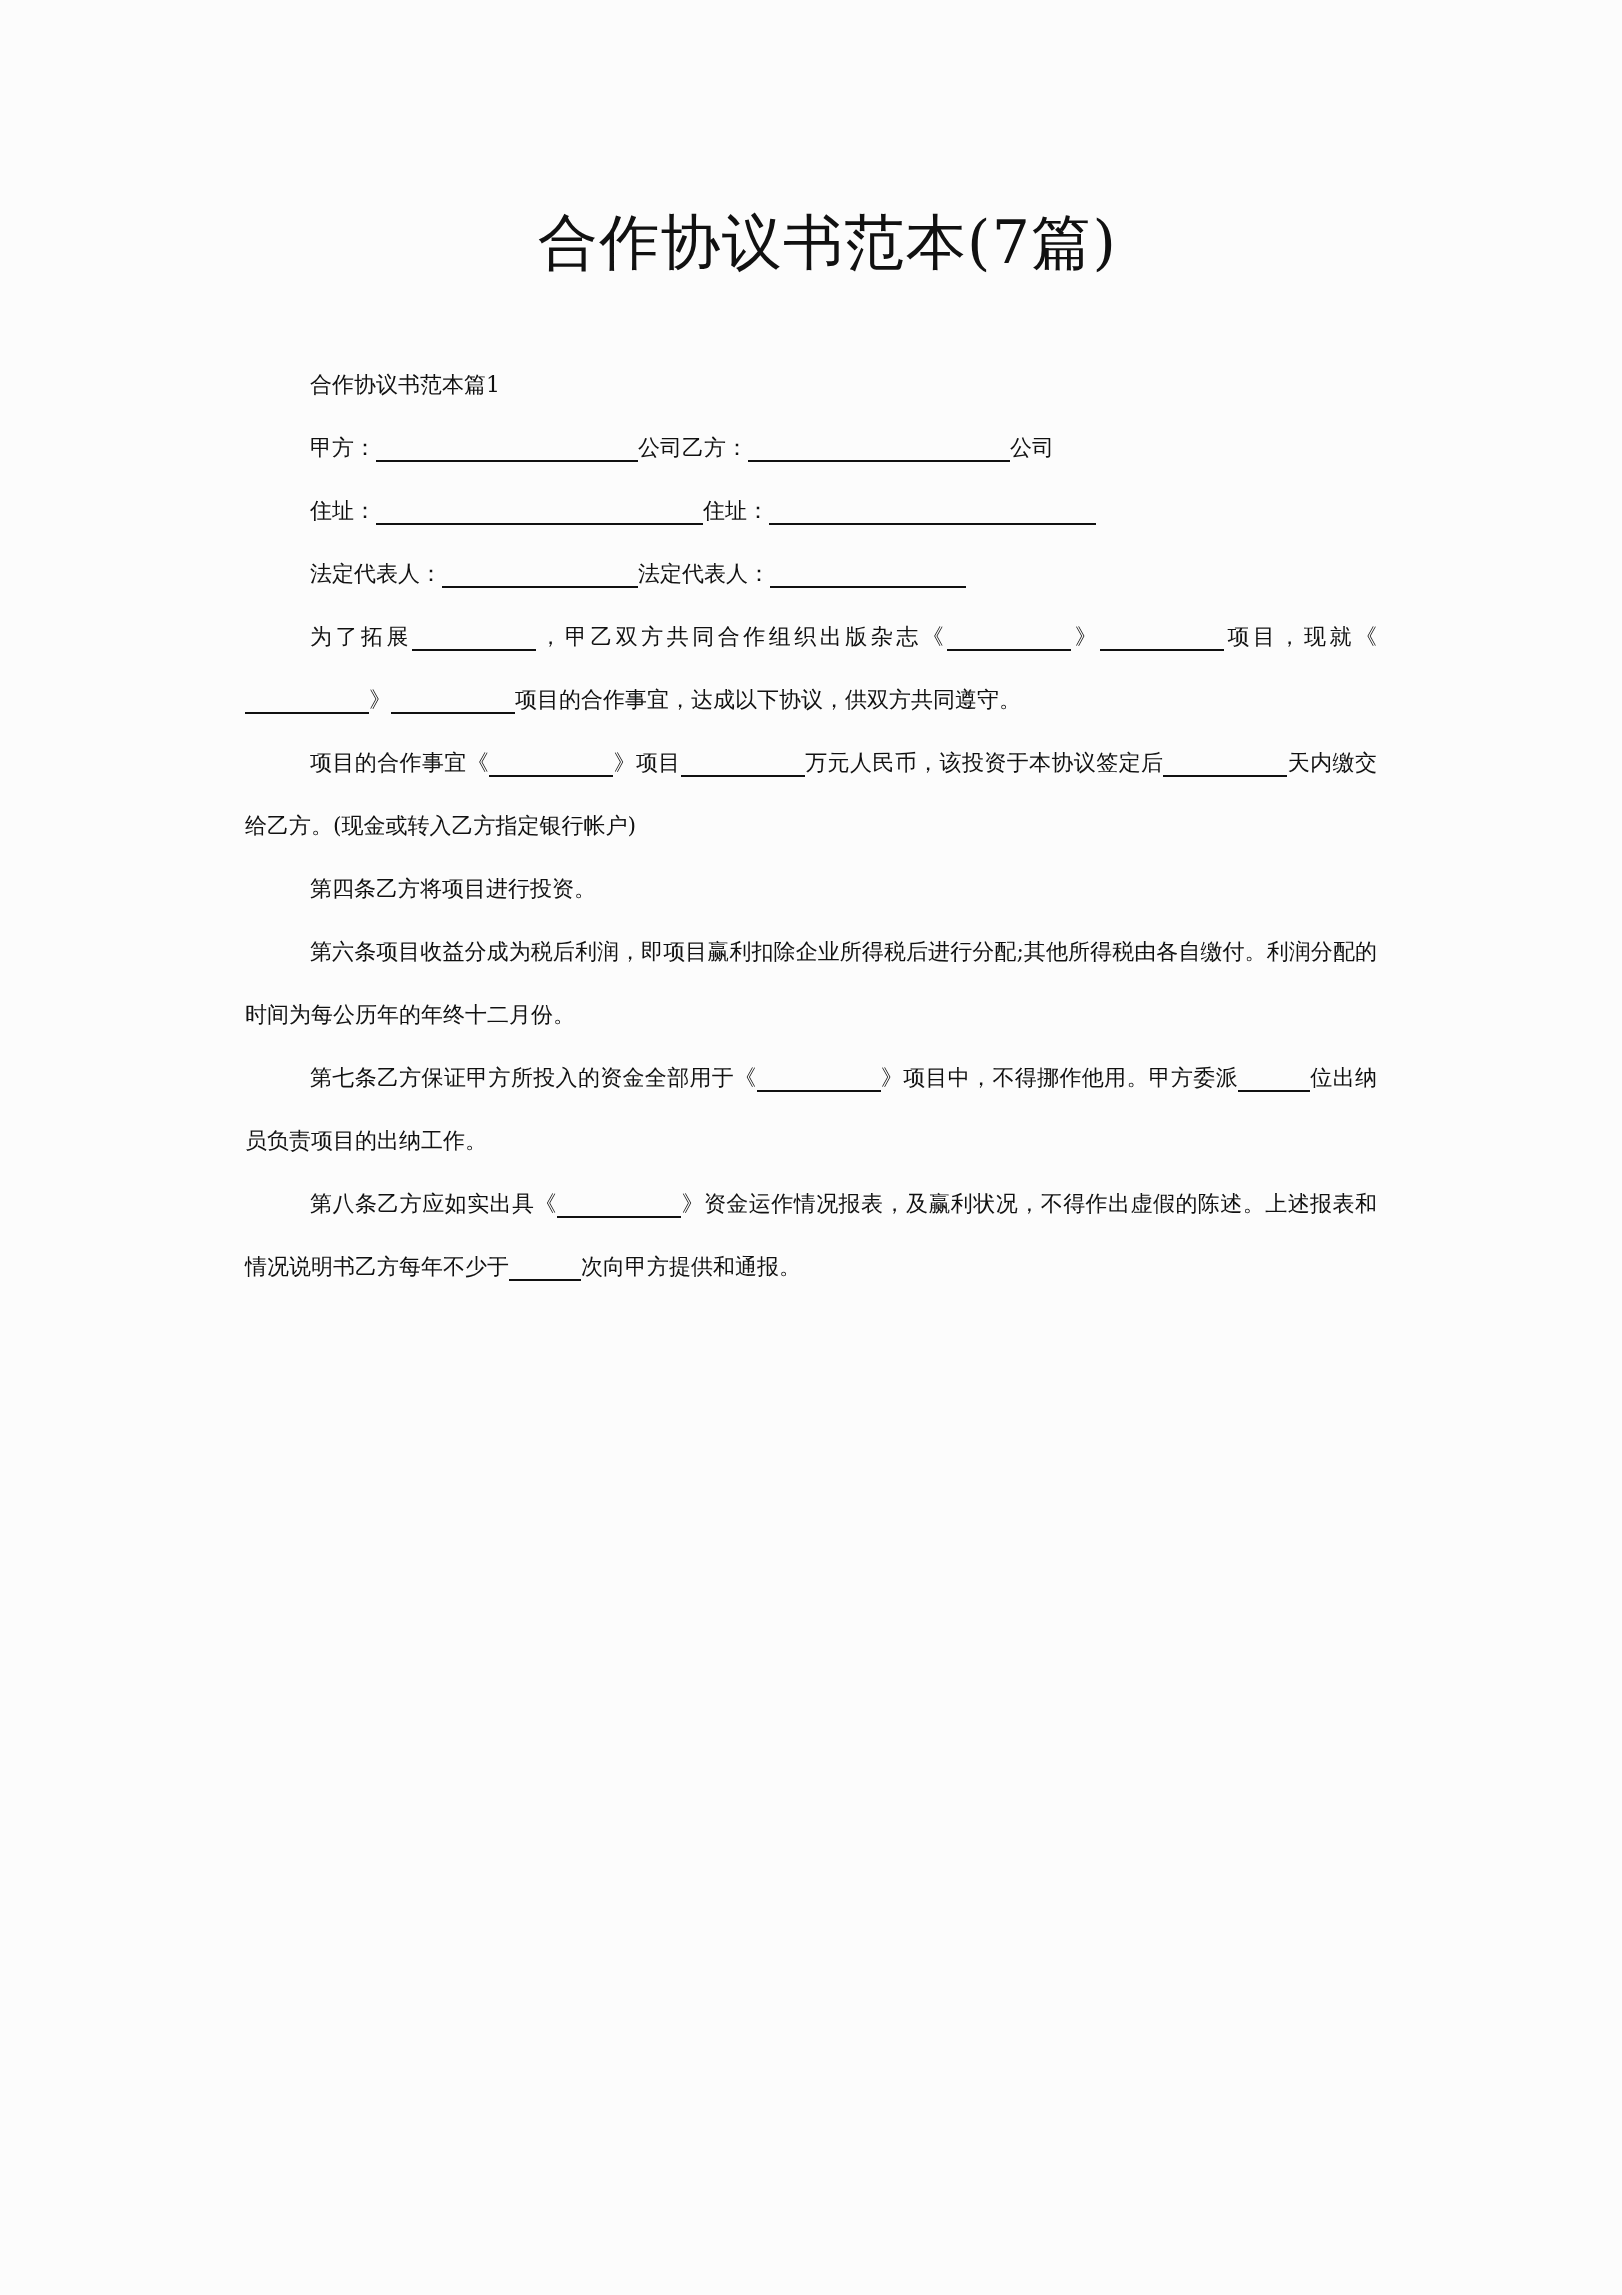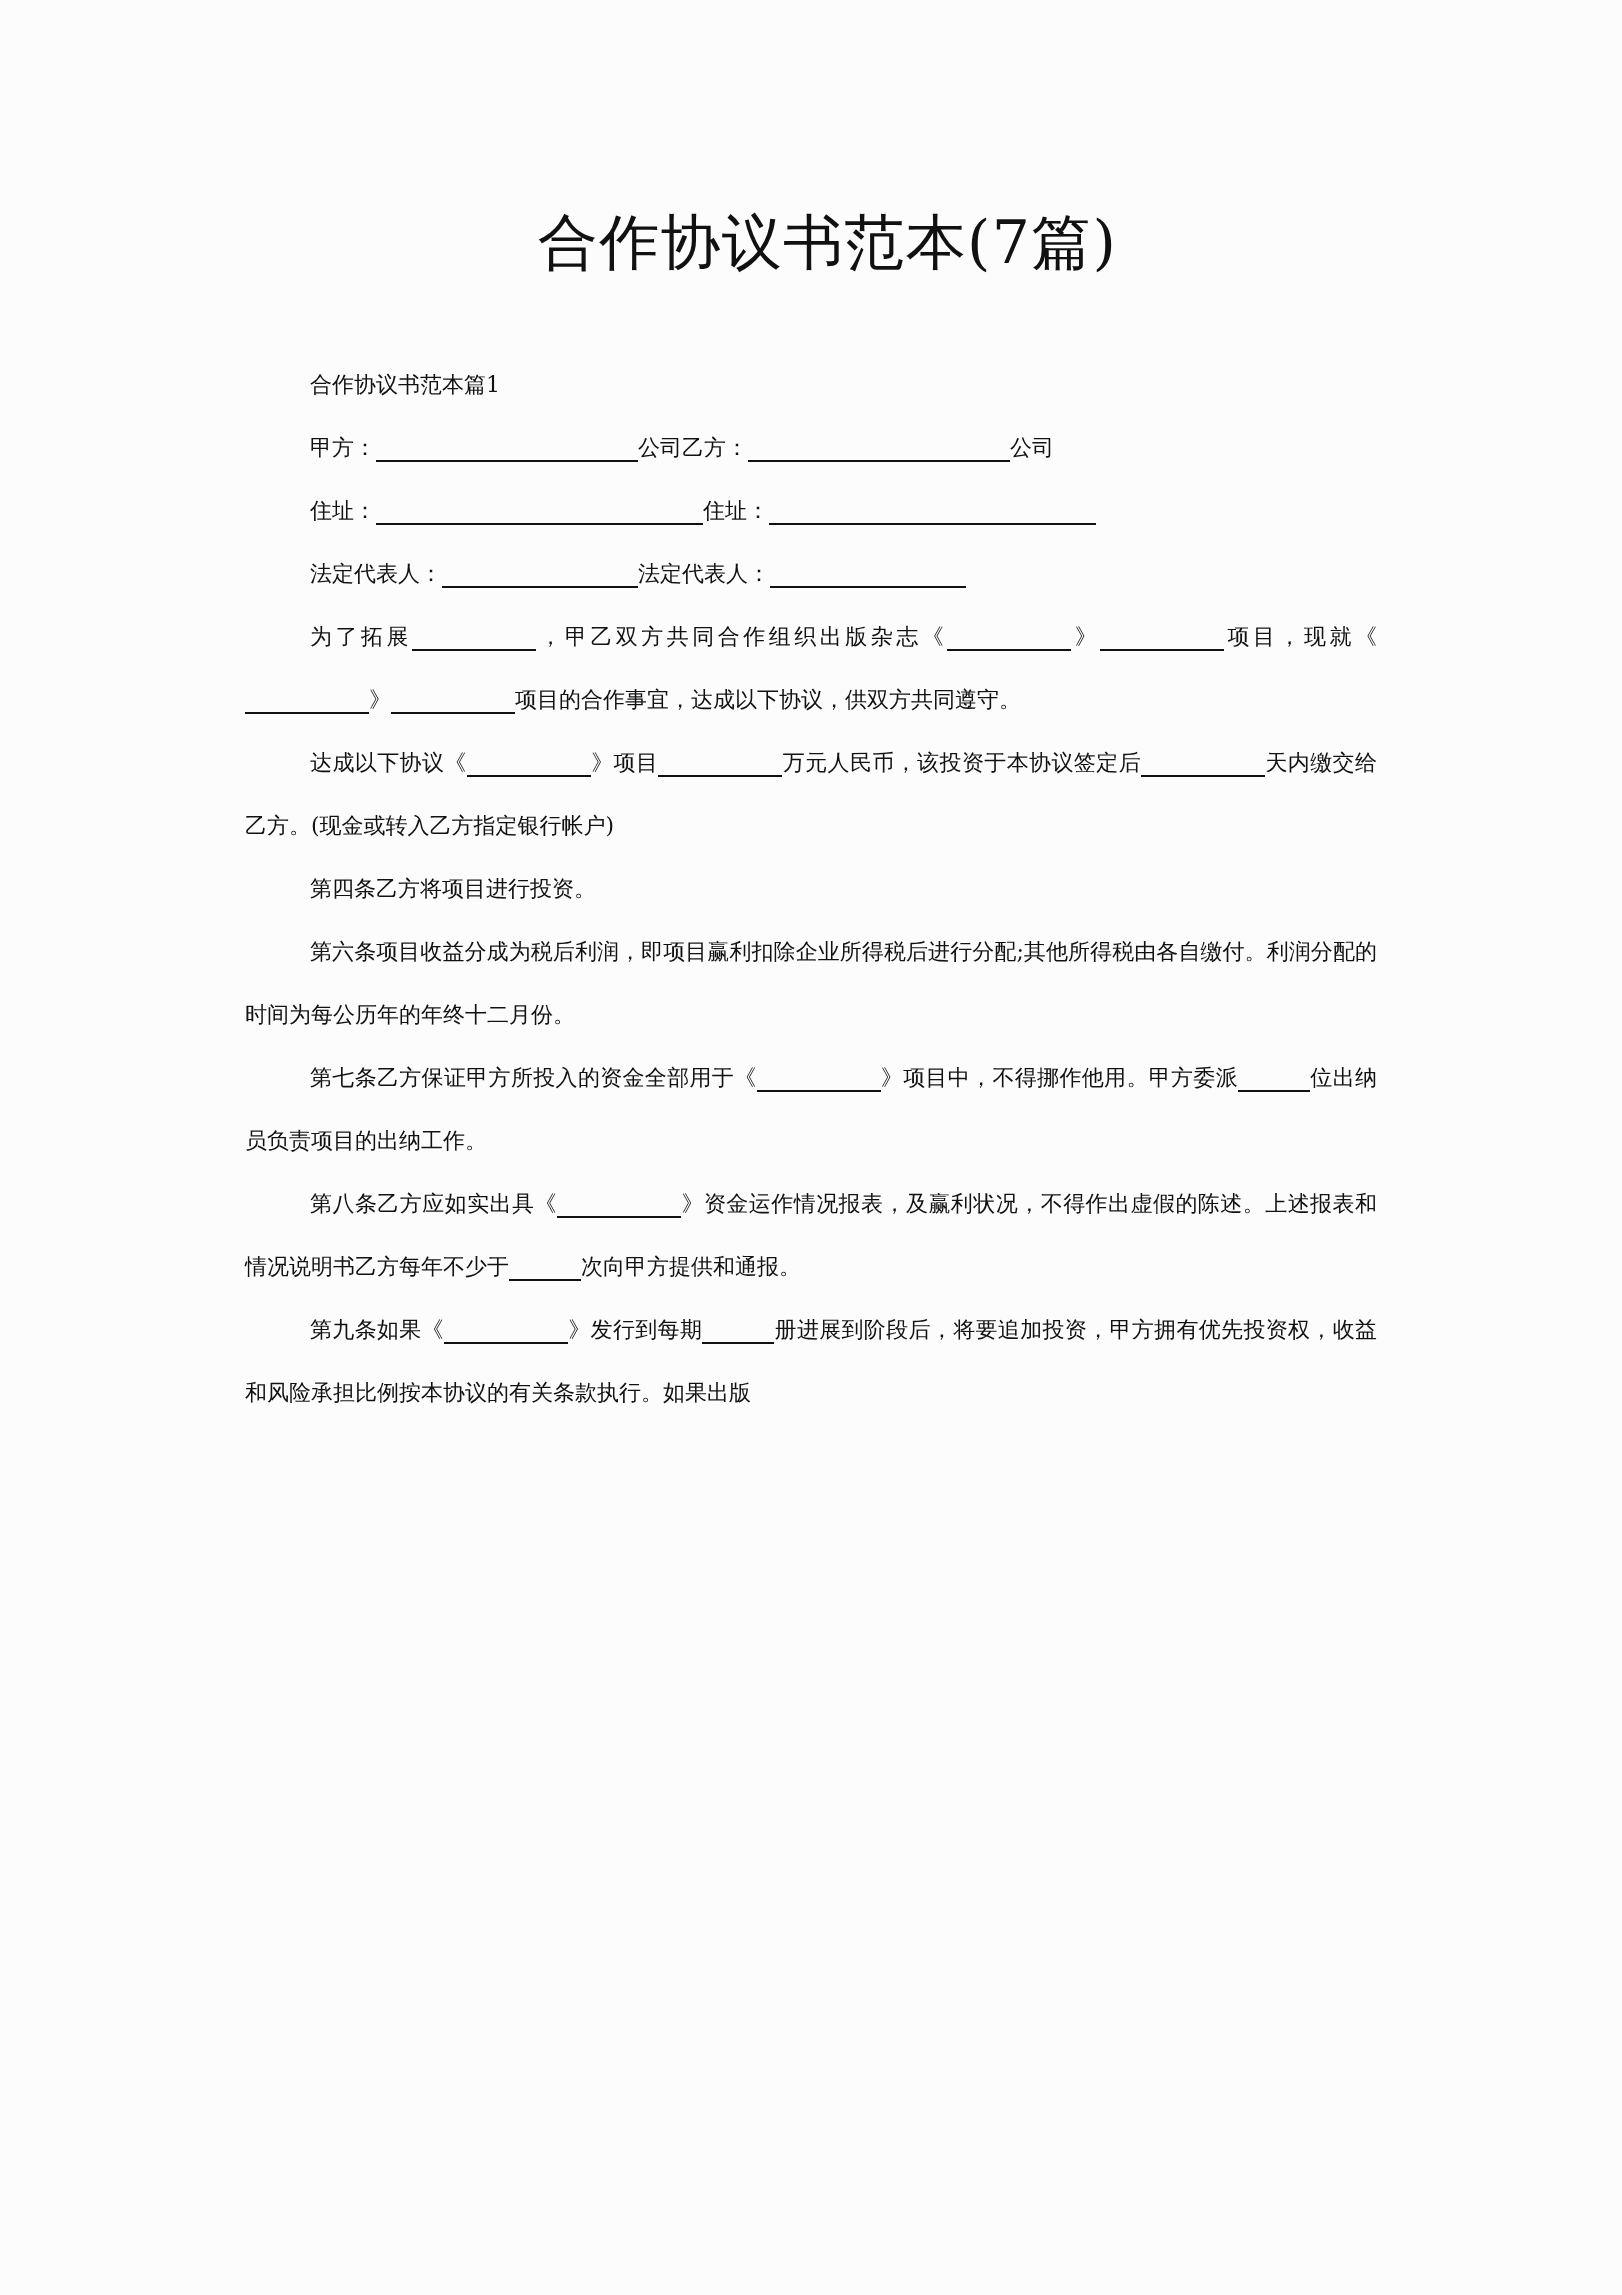--- a/index.html
+++ b/index.html
@@ -84,39 +84,36 @@
       <span>法定代表人：</span><span class="blank b-lg"></span><span>法定代表人：</span><span class="blank b-lg"></span>
     </p>
 
     <p class="para indent">
       <span>为了拓展</span><span class="blank b-md"></span><span>，甲乙双方共同合作组织出版杂志《</span><span class="blank b-md"></span><span>》</span><span class="blank b-md"></span><span>项目，现就《</span><span class="blank b-md"></span><span>》</span><span class="blank b-md"></span><span>项目的合作事宜，达成以下协议，供双方共同遵守。</span>
     </p>
 
 
 
     <p class="para indent">
-      <span>达成以下协议《</span><span class="blank b-md"></span><span>》项目</span><span class="blank b-md"></span><span>万元人民币，该投资于本协议签定后</span><span class="blank b-md"></span><span>天内缴交给乙方。(现金或转入乙方指定银行帐户)</span>
+      <span>项目的合作事宜《</span><span class="blank b-md"></span><span>》项目</span><span class="blank b-md"></span><span>万元人民币，该投资于本协议签定后</span><span class="blank b-md"></span><span>天内缴交给乙方。(现金或转入乙方指定银行帐户)</span>
     </p>
 
     <p class="para indent">
       <span>第四条乙方将项目进行投资。</span>
     </p>
 
 
     <p class="para indent">
       <span>第六条项目收益分成为税后利润，即项目赢利扣除企业所得税后进行分配;其他所得税由各自缴付。利润分配的时间为每公历年的年终十二月份。</span>
     </p>
 
     <p class="para indent">
       <span>第七条乙方保证甲方所投入的资金全部用于《</span><span class="blank b-md"></span><span>》项目中，不得挪作他用。甲方委派</span><span class="blank b-sm"></span><span>位出纳员负责项目的出纳工作。</span>
     </p>
 
     <p class="para indent">
       <span>第八条乙方应如实出具《</span><span class="blank b-md"></span><span>》资金运作情况报表，及赢利状况，不得作出虚假的陈述。上述报表和情况说明书乙方每年不少于</span><span class="blank b-sm"></span><span>次向甲方提供和通报。</span>
     </p>
 
-    <p class="para indent">
-      <span>第九条如果《</span><span class="blank b-md"></span><span>》发行到每期</span><span class="blank b-sm"></span><span>册进展到阶段后，将要追加投资，甲方拥有优先投资权，收益和风险承担比例按本协议的有关条款执行。如果出版</span>
-    </p>
 
   </div>
 </div>
 
 
 </body></html>

